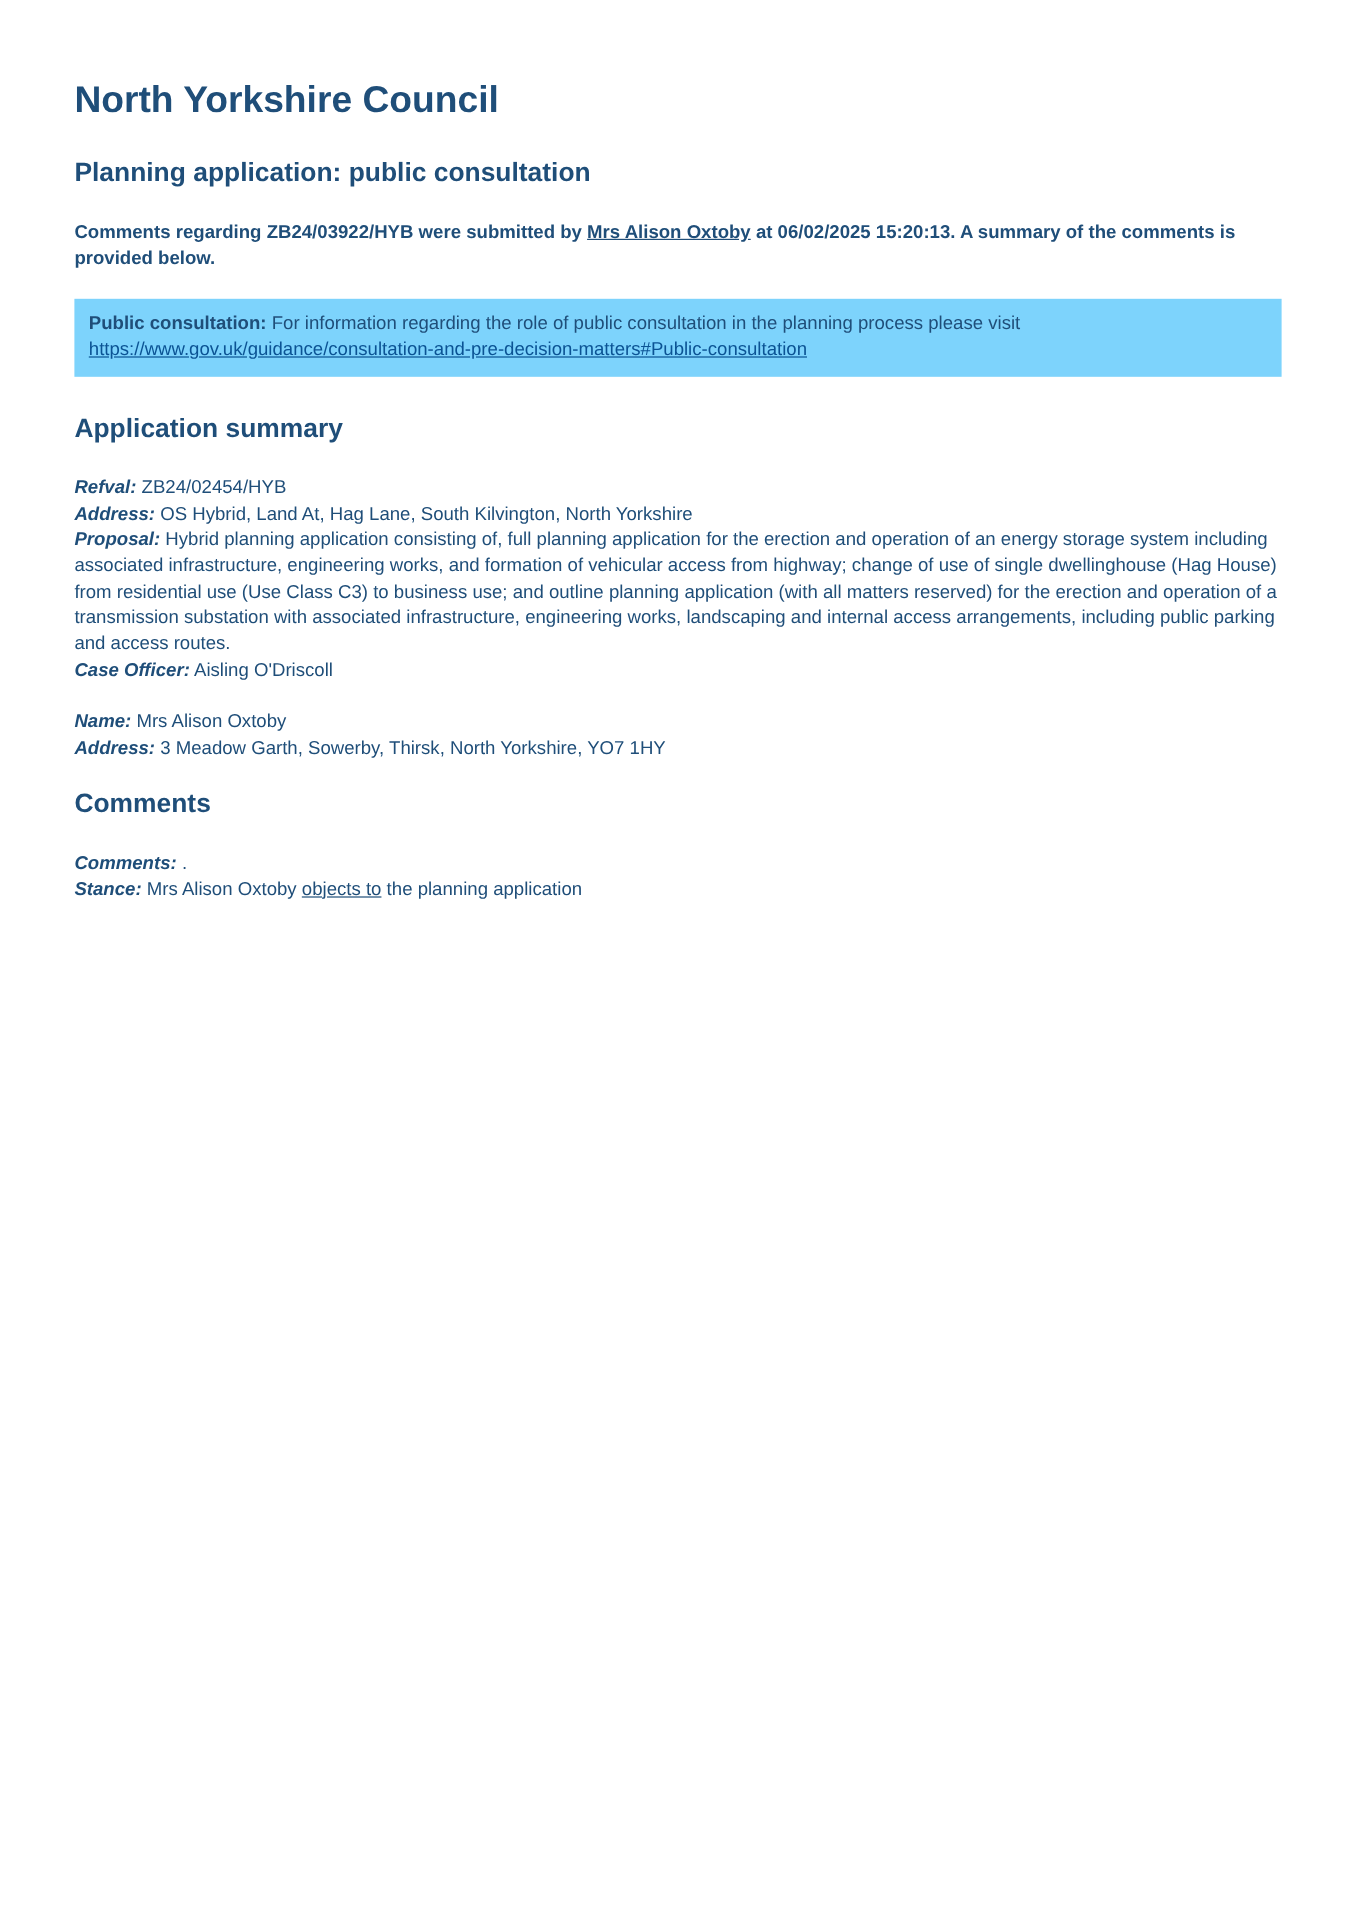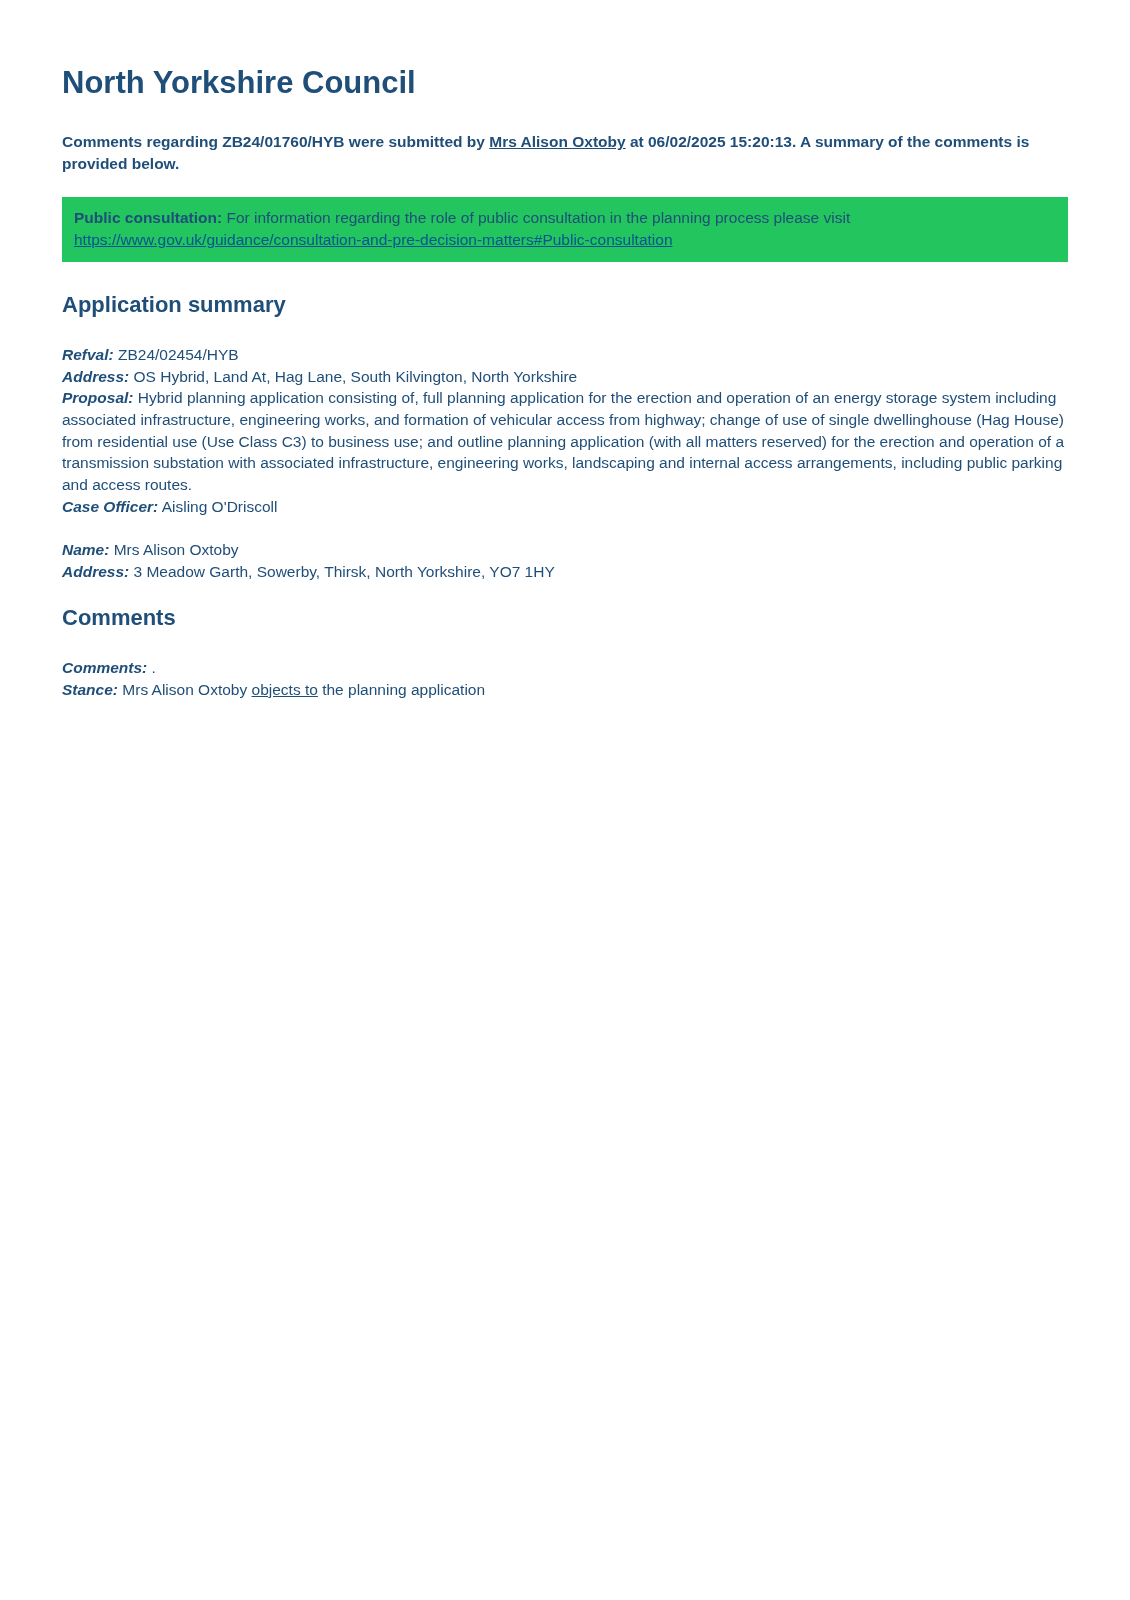--- a/index.html
+++ b/index.html
@@ -30,21 +30,21 @@
     color: #1f4e79;
     margin: 0 0 26px 0;
   }
   .intro {
     font-size: 15.5px;
     font-weight: 700;
     line-height: 1.42;
     margin: 0 0 22px 0;
   }
   .notice {
-    background: #22c55e;
+    background: #7dd3fc;
     padding: 10px 12px;
     font-size: 15.5px;
     line-height: 1.45;
     margin: 0 0 30px 0;
   }
   .notice .label {
     font-weight: 700;
   }
   .fields {
     font-size: 15.5px;
@@ -70,22 +70,23 @@
     margin: 0 0 30px 0;
   }
 </style>
 </head>
 <body>
 
 <div class="page">
 
   <h1 class="page-title">North Yorkshire Council</h1>
 
+  <h2 class="section-heading">Planning application: public consultation</h2>
 
-  <p class="intro"><span>Comments regarding ZB24/01760/HYB were submitted by </span><span class="link">Mrs Alison Oxtoby</span><span> at 06/02/2025 15:20:13. A summary of the comments is provided below.</span></p>
+  <p class="intro"><span>Comments regarding ZB24/03922/HYB were submitted by </span><span class="link">Mrs Alison Oxtoby</span><span> at 06/02/2025 15:20:13. A summary of the comments is provided below.</span></p>
 
   <div class="notice"><span class="label">Public consultation:</span><span> For information regarding the role of public consultation in the planning process please visit </span><span class="link-blue">https://www.gov.uk/guidance/consultation-and-pre-decision-matters#Public-consultation</span></div>
 
   <h2 class="section-heading">Application summary</h2>
 
   <div class="fields">
     <div><span class="label">Refval:</span><span> ZB24/02454/HYB</span></div>
     <div><span class="label">Address:</span><span> OS Hybrid, Land At, Hag Lane, South Kilvington, North Yorkshire</span></div>
     <div><span class="label">Proposal:</span><span> Hybrid planning application consisting of, full planning application for the erection and operation of an energy storage system including associated infrastructure, engineering works, and formation of vehicular access from highway; change of use of single dwellinghouse (Hag House) from residential use (Use Class C3) to business use; and outline planning application (with all matters reserved) for the erection and operation of a transmission substation with associated infrastructure, engineering works, landscaping and internal access arrangements, including public parking and access routes.</span></div>
     <div><span class="label">Case Officer:</span><span> Aisling O'Driscoll</span></div>

